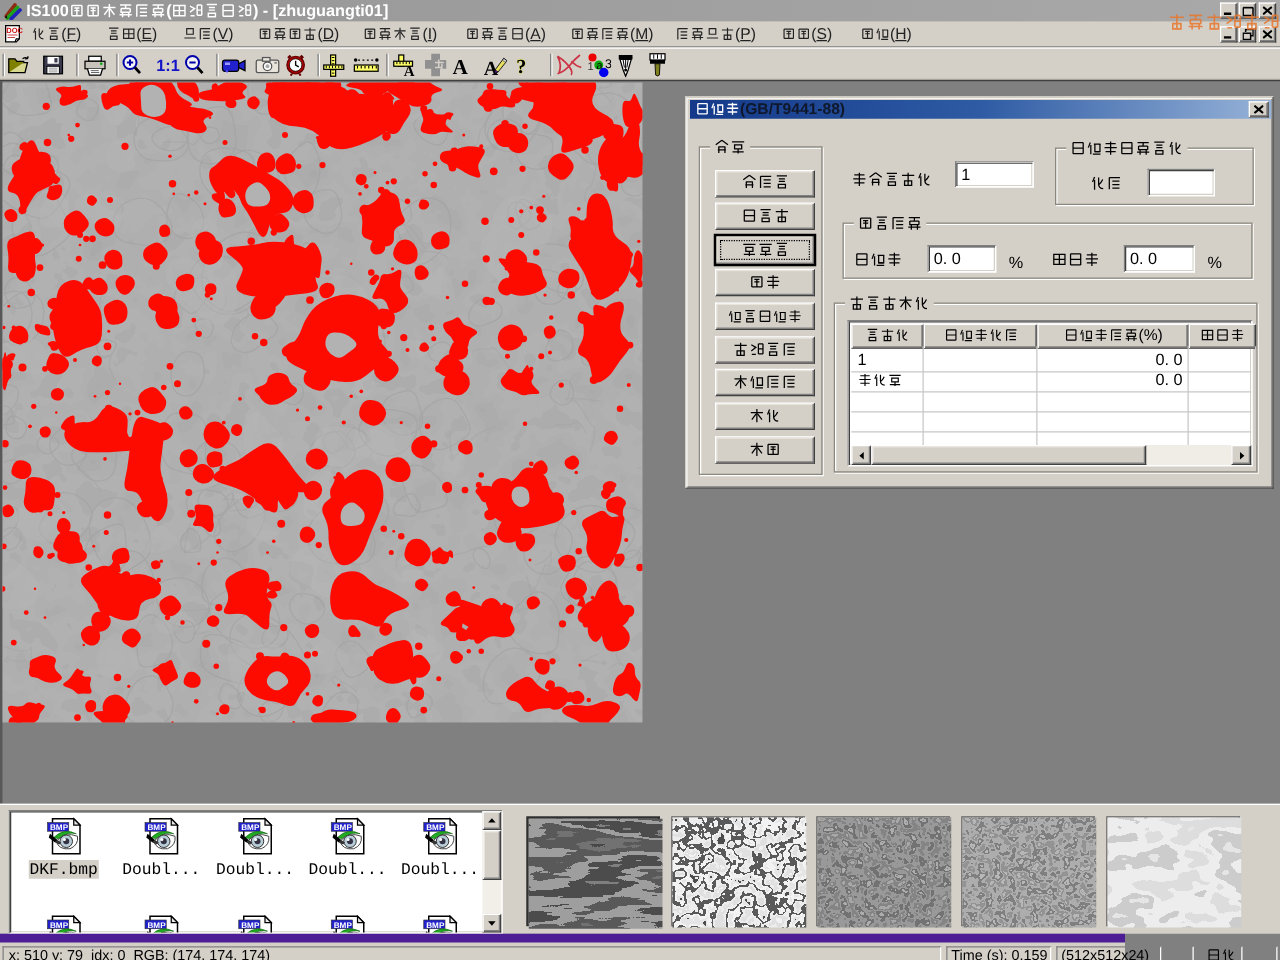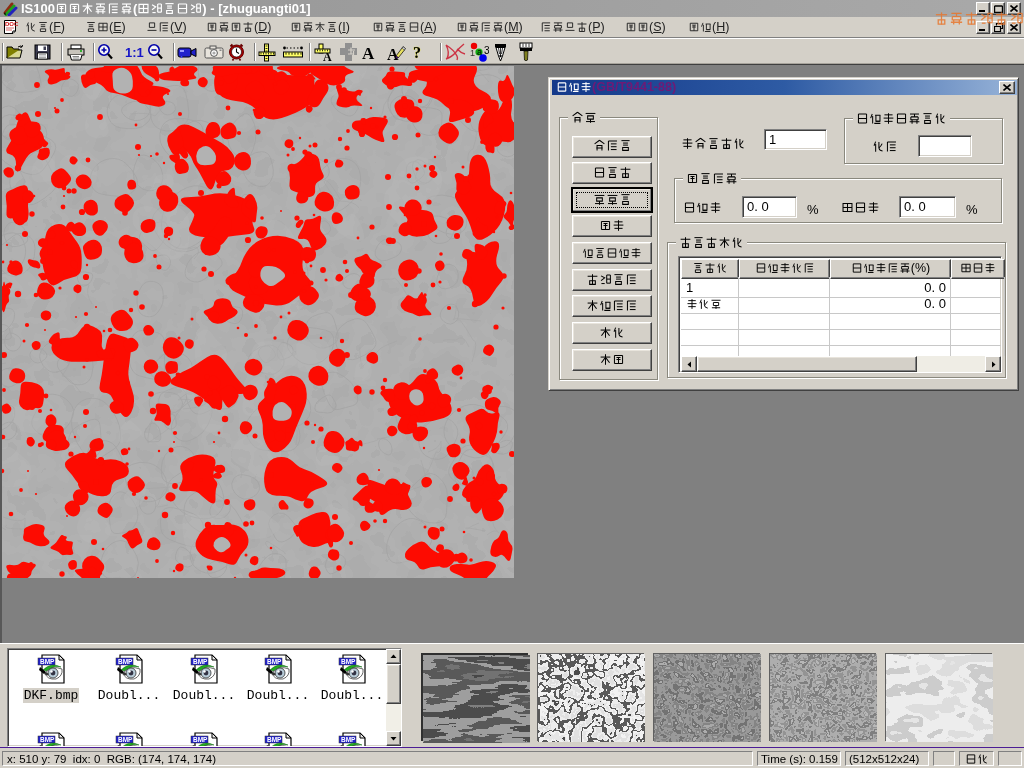--- a/index.html
+++ b/index.html
@@ -1258,21 +1258,21 @@
           <path d="M280.8 213.2Q276.4 216.4 273.2 218.7Q270.0 221.1 266.1 219.4Q262.3 217.7 259.9 213.9Q257.4 210.0 258.8 205.1Q260.1 200.1 265.1 200.0Q270.0 199.8 273.8 201.1Q277.7 202.3 281.4 206.2Q285.1 210.0 280.8 213.2Z"></path>
           <path d="M289.4 349.1Q288.3 353.3 284.1 354.2Q280.0 355.1 275.6 354.5Q271.1 353.9 270.6 349.4Q270.1 345.0 271.6 341.6Q273.2 338.2 276.6 336.6Q280.0 335.0 282.9 337.1Q285.8 339.2 288.2 342.1Q290.5 345.0 289.4 349.1Z"></path>
           <path d="M421.6 333.3Q421.7 336.7 418.3 338.6Q415.0 340.6 411.8 338.5Q408.6 336.4 407.6 333.2Q406.7 330.0 407.8 327.0Q409.0 324.0 412.0 323.4Q415.0 322.8 417.5 323.9Q420.0 325.0 420.8 327.5Q421.6 330.0 421.6 333.3Z"></path>
           <path d="M226.9 482.1Q224.1 484.1 222.1 485.5Q220.0 486.8 217.5 485.9Q214.9 485.1 212.8 482.5Q210.7 480.0 211.9 476.6Q213.2 473.2 216.6 471.7Q220.0 470.3 223.2 472.0Q226.3 473.7 227.9 476.8Q229.6 480.0 226.9 482.1Z"></path>
         </g>
       </svg>
     </div>
   </div>
 <div class="abs" style="left:548px;top:77px;width:471px;height:314px;background:#d4d0c8;border:1px solid;border-color:#d4d0c8 #404040 #404040 #d4d0c8;box-shadow:inset 1px 1px 0 #fff,inset -1px -1px 0 #808080;z-index:10">
     <div class="abs" style="left:3px;top:1.5px;width:465px;height:15px;background:linear-gradient(90deg,#14398a 0%,#2e5ba4 50%,#97b3d8 100%)"></div>
-    <div class="abs" style="left:7px;top:2px;font-size:12.5px;font-weight:bold;color:#701a75"><svg width="12" height="12" viewBox="0 0 16 16" style="display:inline-block;vertical-align:-0.14em" fill="none" stroke="#fff" stroke-width="1.44">
+    <div class="abs" style="left:7px;top:2px;font-size:12.5px;font-weight:bold;color:#0f172a"><svg width="12" height="12" viewBox="0 0 16 16" style="display:inline-block;vertical-align:-0.14em" fill="none" stroke="#fff" stroke-width="1.44">
         <path d="M3 2.5 H13 M3 2.5 V13.5 M13 2.5 V13.5 M3 8 H13 M3 13.5 H13"></path>
       </svg><svg width="12" height="12" viewBox="0 0 16 16" style="display:inline-block;vertical-align:-0.14em" fill="none" stroke="#fff" stroke-width="1.44">
         <path d="M4 2.5 L2 7.5"></path>
         <path d="M4.5 5 V14"></path>
         <path d="M7.5 4 H14"></path>
         <path d="M8.5 4 V11.5 H13.5 V4"></path>
         <path d="M8.5 11.5 H13.5 M6.5 14 H14"></path>
       </svg><svg width="12" height="12" viewBox="0 0 16 16" style="display:inline-block;vertical-align:-0.14em" fill="none" stroke="#fff" stroke-width="1.44">
         <path d="M3 3.5 H13"></path>
         <path d="M2 7.5 H14"></path>
@@ -1921,21 +1921,21 @@
             <feFuncR type="discrete" tableValues="0.85 0.9 0.8 0.93 0.87 0.9 0.82"></feFuncR>
             <feFuncG type="discrete" tableValues="0.85 0.9 0.8 0.93 0.87 0.9 0.82"></feFuncG>
             <feFuncB type="discrete" tableValues="0.85 0.9 0.8 0.93 0.87 0.9 0.82"></feFuncB>
             <feFuncA type="linear" slope="0" intercept="1"></feFuncA>
           </feComponentTransfer>
         </filter>
         <rect width="107" height="88" filter="url(#t5)"></rect>
       </svg>
     </div>
   </div>
-<div class="abs btnface" style="left:0;top:747px;width:1024px;height:21px;border-top:1px solid #4c1d95;font-size:11.5px">
+<div class="abs btnface" style="left:0;top:747px;width:900px;height:21px;border-top:7px solid #4c1d95;font-size:11.5px">
     <div class="abs" style="left:2px;top:3px;width:751px;height:15px;border:1px solid;border-color:#808080 #fff #fff #808080;padding:0 4px;line-height:14px;text-align:left;white-space:nowrap;overflow:hidden">x: 510 y: 79&nbsp;&nbsp;idx: 0&nbsp;&nbsp;RGB: (174, 174, 174)</div>
     <div class="abs" style="left:757px;top:3px;width:84px;height:15px;border:1px solid;border-color:#808080 #fff #fff #808080;padding:0 3px;line-height:14px;text-align:left;white-space:nowrap;overflow:hidden">Time (s): 0.159</div>
     <div class="abs" style="left:845px;top:3px;width:84px;height:15px;border:1px solid;border-color:#808080 #fff #fff #808080;padding:0 3px;line-height:14px;text-align:left;white-space:nowrap;overflow:hidden">(512x512x24)</div>
     <div class="abs" style="left:933px;top:3px;width:22px;height:15px;border:1px solid;border-color:#808080 #fff #fff #808080;padding:0 4px;line-height:14px;text-align:left;white-space:nowrap;overflow:hidden"></div>
     <div class="abs" style="left:959px;top:3px;width:35px;height:15px;border:1px solid;border-color:#808080 #fff #fff #808080;padding:0 0px;line-height:14px;text-align:center;white-space:nowrap;overflow:hidden"><svg width="12" height="12" viewBox="0 0 16 16" style="display:inline-block;vertical-align:-0.14em" fill="none" stroke="#000" stroke-width="1.25">
         <path d="M3 2.5 H13 M3 2.5 V13.5 M13 2.5 V13.5 M3 8 H13 M3 13.5 H13"></path>
       </svg><svg width="12" height="12" viewBox="0 0 16 16" style="display:inline-block;vertical-align:-0.14em" fill="none" stroke="#000" stroke-width="1.25">
         <path d="M4.5 2 L2.5 7"></path>
         <path d="M4.5 5 V14.5"></path>
         <path d="M8.5 2.5 V9 Q8.5 13 13 13.5"></path>

